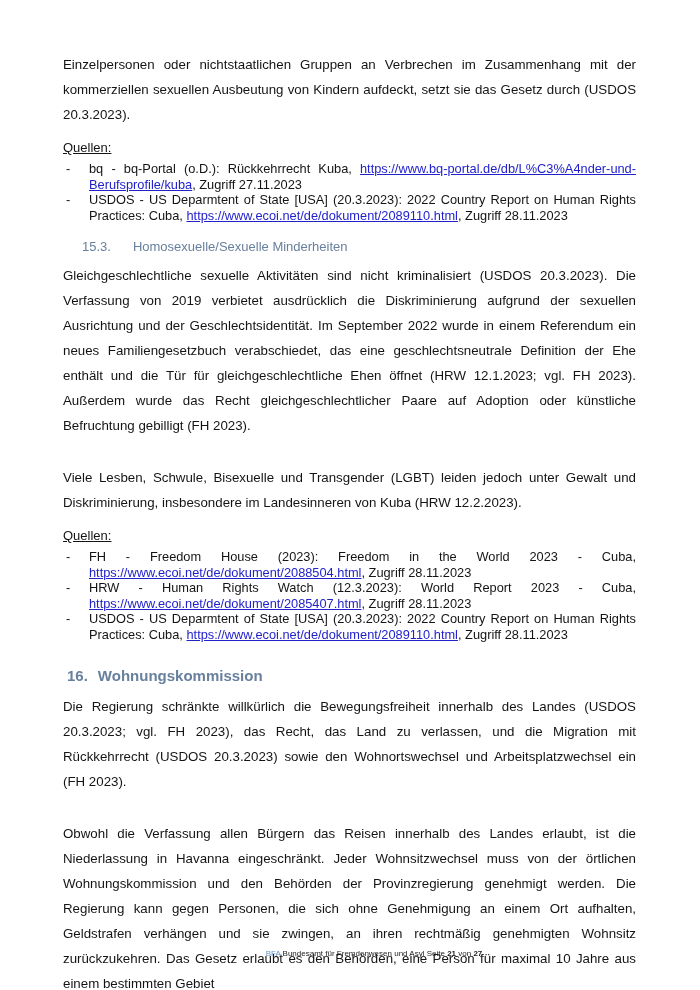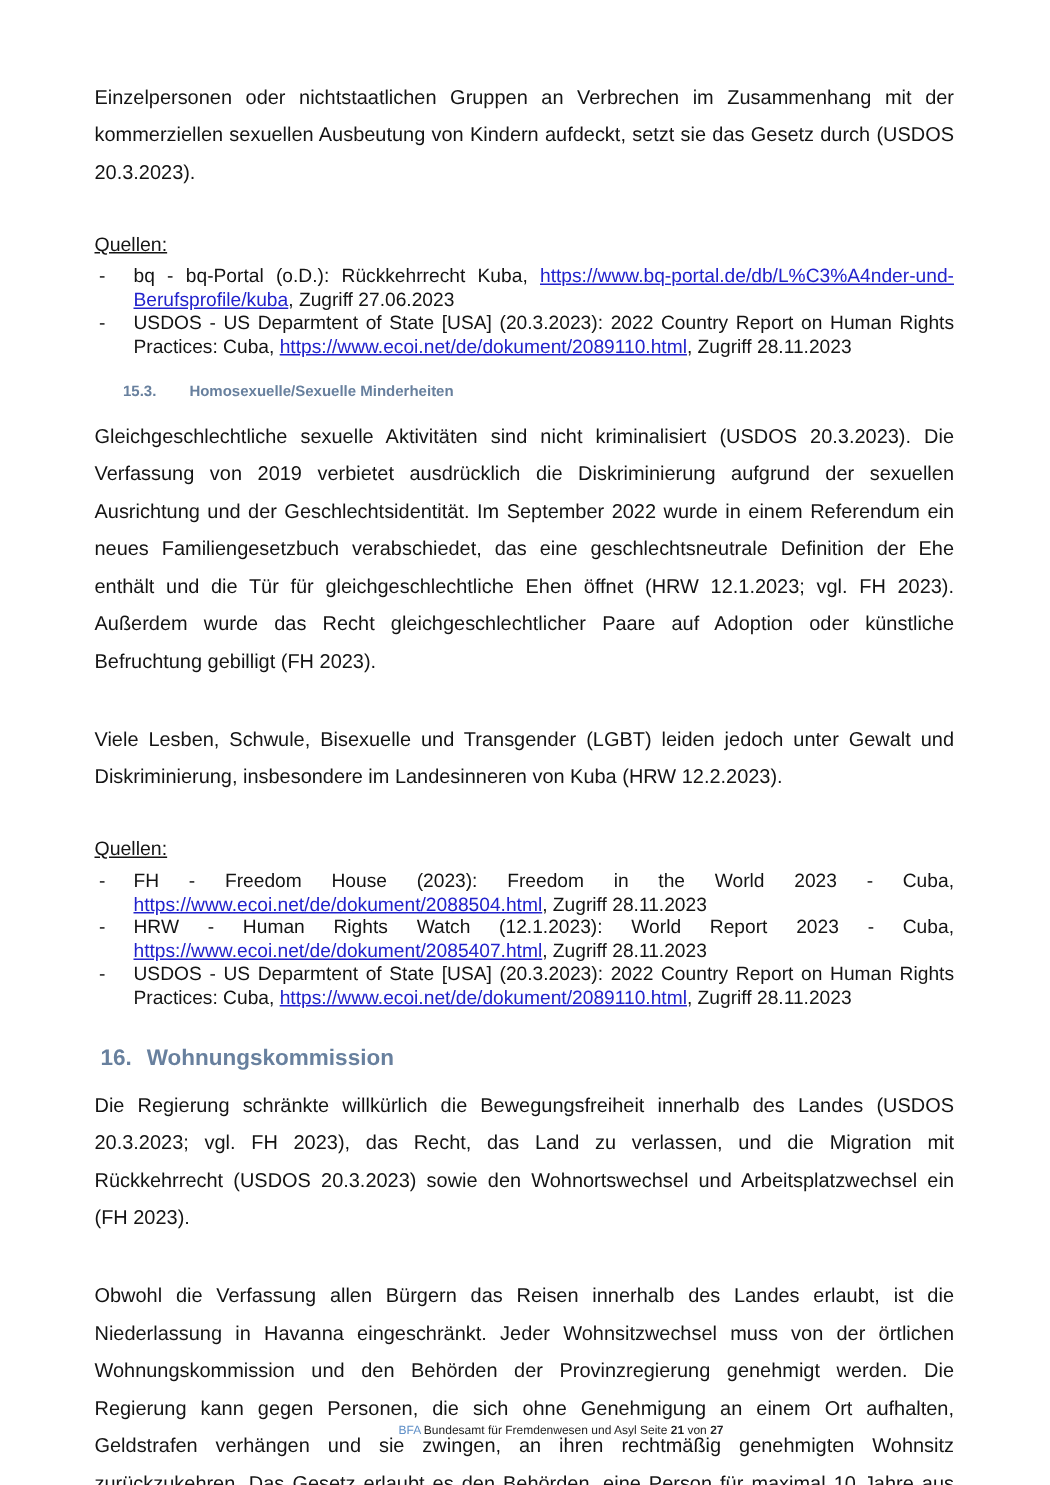--- a/index.html
+++ b/index.html
@@ -14,41 +14,41 @@
     overflow:hidden;
   }
   .para {
     margin:0;
     font-size:13.3px;
     line-height:25px;
     text-align:justify;
   }
   .gap { margin-top:27px; }
   .src-label {
-    margin-top:28px;
+    margin-top:13px;
     font-size:13px;
     line-height:16px;
   }
   .src-label span { text-decoration:underline; }
   .src-list { margin-top:5px; }
   .src-item {
     position:relative;
     padding-left:26px;
     font-size:12.8px;
     line-height:15.5px;
     text-align:justify;
     overflow-wrap:break-word;
   }
   .dash { position:absolute; left:3px; }
   a.link { color:#2222cc; text-decoration:underline; cursor:pointer; }
   .h2 {
     margin:15px 0 8px 19px;
     color:#68809e;
-    font-weight:bold;
-    font-size:10px;
+    font-weight:normal;
+    font-size:13px;
     line-height:17px;
   }
   .h2 .num { margin-right:22px; }
   .h1 {
     margin:24px 0 9px 4px;
     color:#68809e;
     font-weight:bold;
     font-size:15px;
     line-height:19px;
   }
@@ -72,21 +72,21 @@
 
   <p class="para">Einzelpersonen oder nichtstaatlichen Gruppen an Verbrechen im Zusammenhang mit der kommerziellen sexuellen Ausbeutung von Kindern aufdeckt, setzt sie das Gesetz durch (USDOS 20.3.2023).</p>
 
   <div class="src-label">
     <span>Quellen:</span>
   </div>
 
   <div class="src-list">
     <div class="src-item">
       <span class="dash">-</span>
-      <span>bq - bq-Portal (o.D.): Rückkehrrecht Kuba, </span><a class="link">https://www.bq-portal.de/db/L%C3%A4nder-und-Berufsprofile/kuba</a><span>, Zugriff 27.06.2023</span>
+      <span>bq - bq-Portal (o.D.): Rückkehrrecht Kuba, </span><a class="link">https://www.bq-portal.de/db/L%C3%A4nder-und-Berufsprofile/kuba</a><span>, Zugriff 27.11.2023</span>
     </div>
     <div class="src-item">
       <span class="dash">-</span>
       <span>USDOS - US Deparmtent of State [USA] (20.3.2023): 2022 Country Report on Human Rights Practices: Cuba, </span><a class="link">https://www.ecoi.net/de/dokument/2089110.html</a><span>, Zugriff 28.11.2023</span>
     </div>
   </div>
 
   <div class="h2">
     <span class="num">15.3.</span><span>Homosexuelle/Sexuelle Minderheiten</span>
   </div>
@@ -99,21 +99,21 @@
     <span>Quellen:</span>
   </div>
 
   <div class="src-list">
     <div class="src-item">
       <span class="dash">-</span>
       <span>FH - Freedom House (2023): Freedom in the World 2023 - Cuba, </span><a class="link">https://www.ecoi.net/de/dokument/2088504.html</a><span>, Zugriff 28.11.2023</span>
     </div>
     <div class="src-item">
       <span class="dash">-</span>
-      <span>HRW - Human Rights Watch (12.1.2023): World Report 2023 - Cuba, </span><a class="link">https://www.ecoi.net/de/dokument/2085407.html</a><span>, Zugriff 28.11.2023</span>
+      <span>HRW - Human Rights Watch (12.3.2023): World Report 2023 - Cuba, </span><a class="link">https://www.ecoi.net/de/dokument/2085407.html</a><span>, Zugriff 28.11.2023</span>
     </div>
     <div class="src-item">
       <span class="dash">-</span>
       <span>USDOS - US Deparmtent of State [USA] (20.3.2023): 2022 Country Report on Human Rights Practices: Cuba, </span><a class="link">https://www.ecoi.net/de/dokument/2089110.html</a><span>, Zugriff 28.11.2023</span>
     </div>
   </div>
 
   <div class="h1">
     <span class="num">16.</span><span>Wohnungskommission</span>
   </div>

